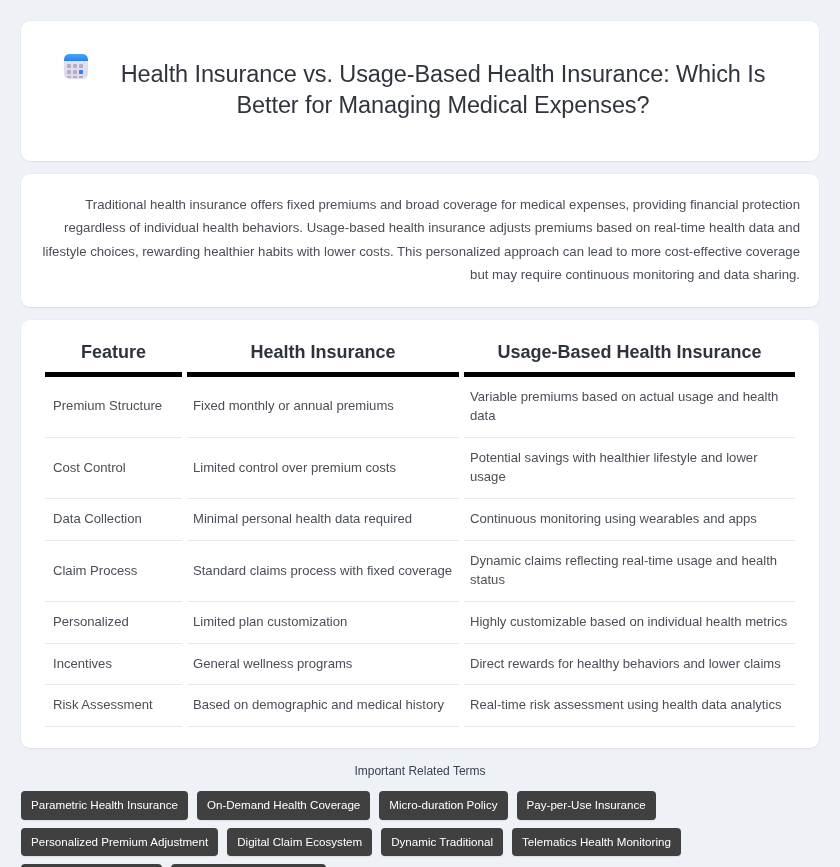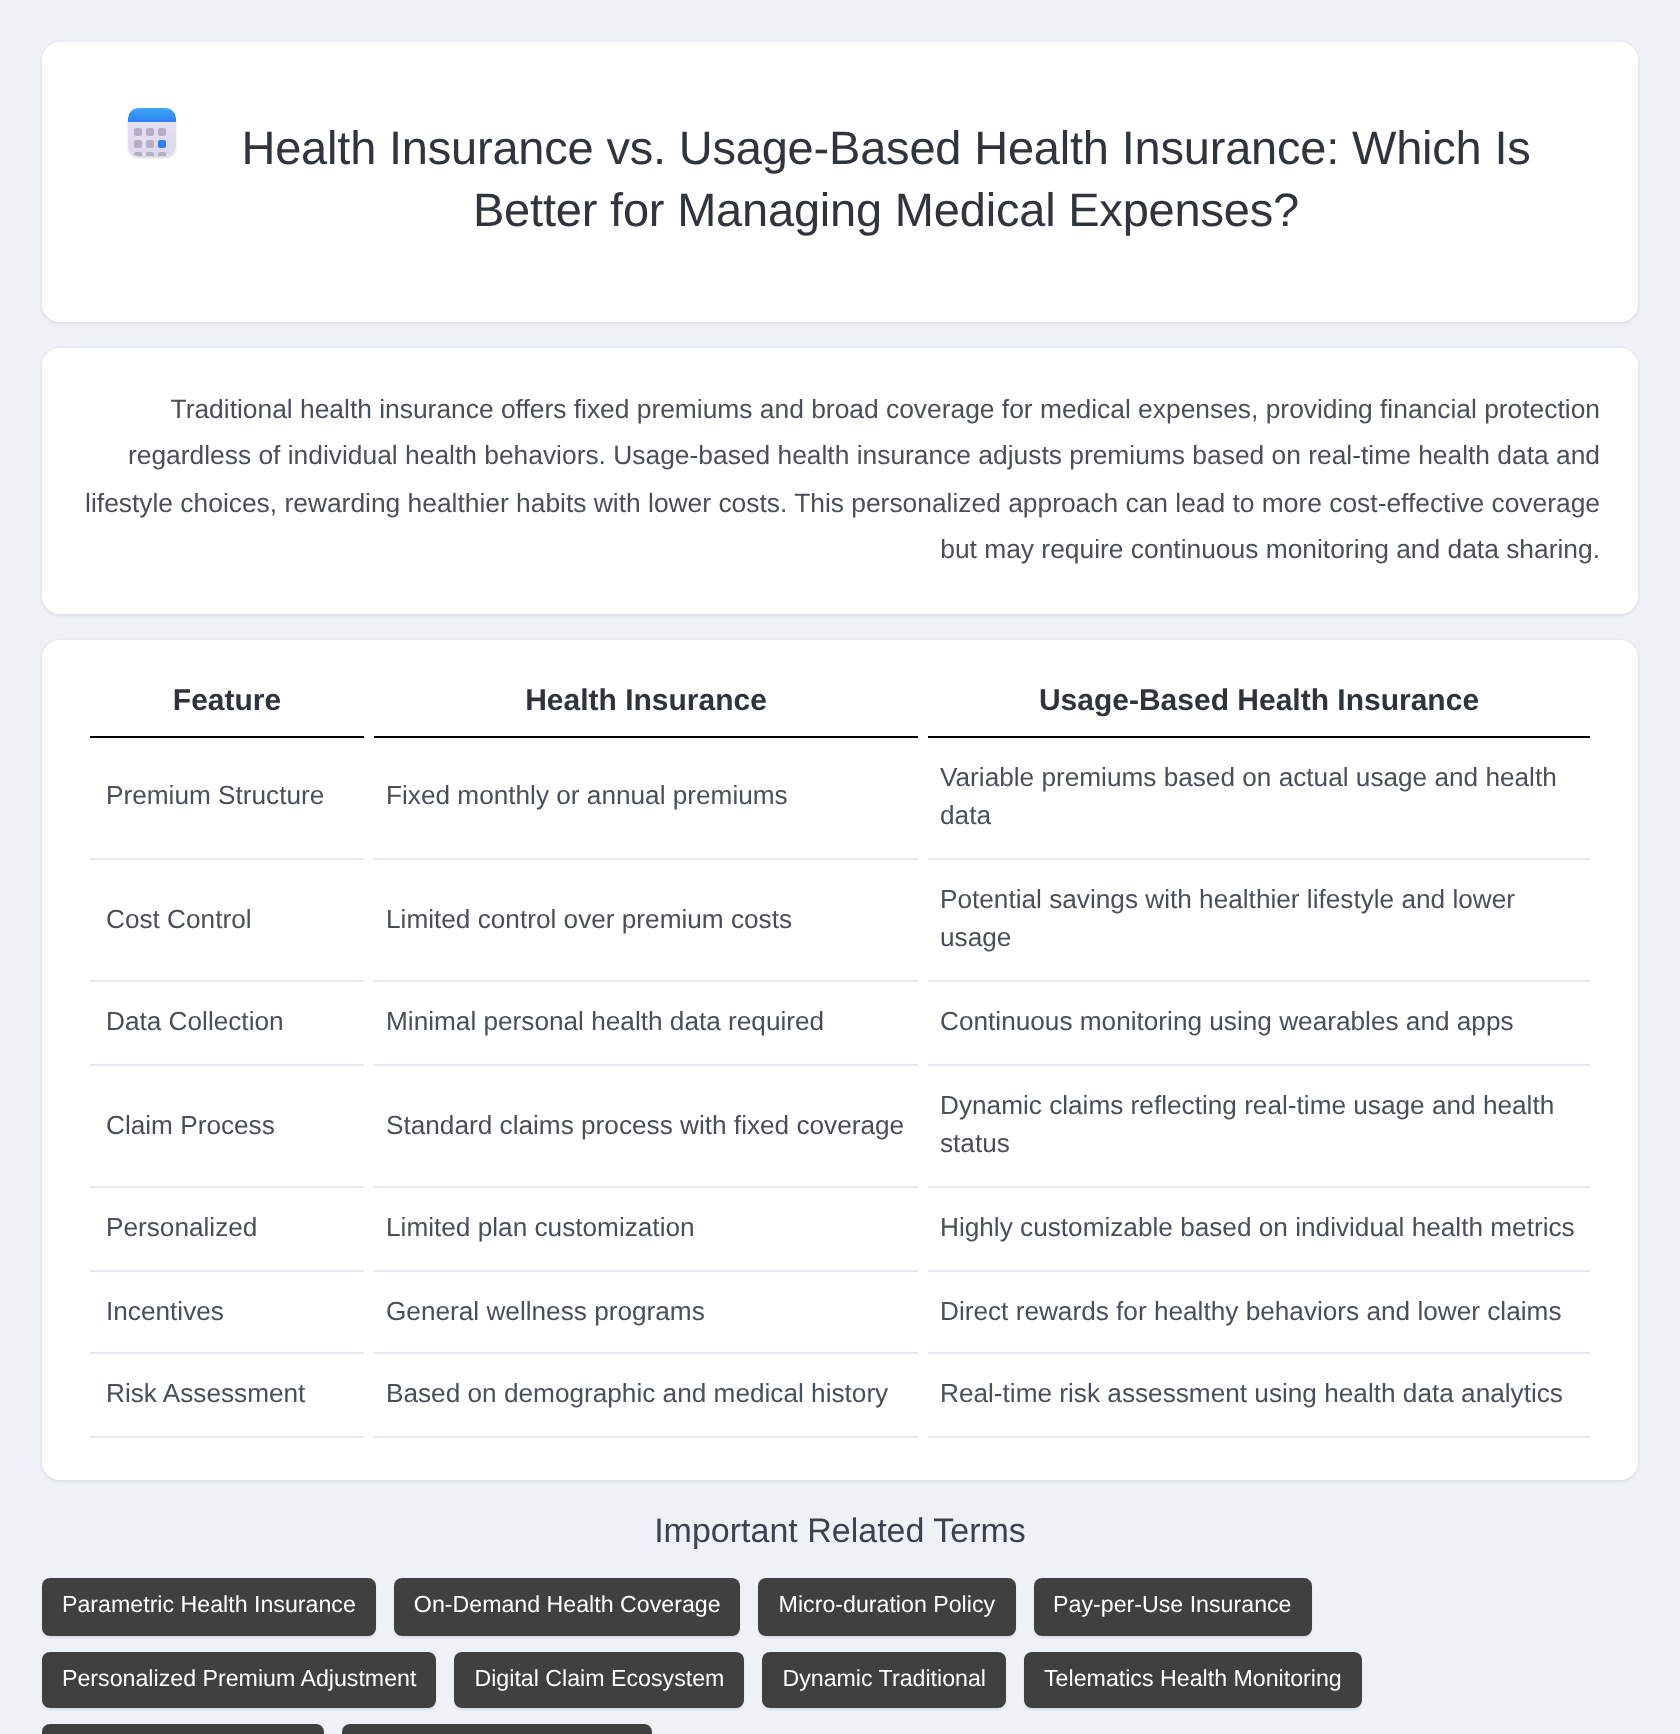--- a/index.html
+++ b/index.html
@@ -101,26 +101,26 @@
     margin-top: 13px;
     padding: 15px 19px 21px 19px;
   }
   table.cmp {
     width: 100%;
     border-collapse: separate;
     border-spacing: 5px 0;
     table-layout: fixed;
   }
   table.cmp th {
-    font-size: 15px;
+    font-size: 18px;
     font-weight: bold;
     color: #2f343c;
     text-align: center;
     padding: 7px 4px 9px 4px;
-    border-bottom: 1px solid #000000;
+    border-bottom: 5px solid #000000;
     vertical-align: bottom;
   }
   table.cmp td {
     font-size: 13.1px;
     color: #4a4f57;
     line-height: 1.5;
     padding: 10px 6px 11px 6px;
     border-bottom: 1px solid #e6e9ed;
     vertical-align: middle;
   }
@@ -128,21 +128,21 @@
   col.c-feature { width: 137px; }
   col.c-a { width: 272px; }
   col.c-b { width: auto; }
 
   
   .terms {
     margin-top: 14px;
   }
   .terms-title {
     text-align: center;
-    font-size: 17px;
+    font-size: 12px;
     color: #3c4250;
     padding: 2px 0 13px 0;
   }
   .tag-wrap {
     display: flex;
     flex-wrap: wrap;
     gap: 8px 9px;
     align-content: flex-start;
   }
   .tag {

